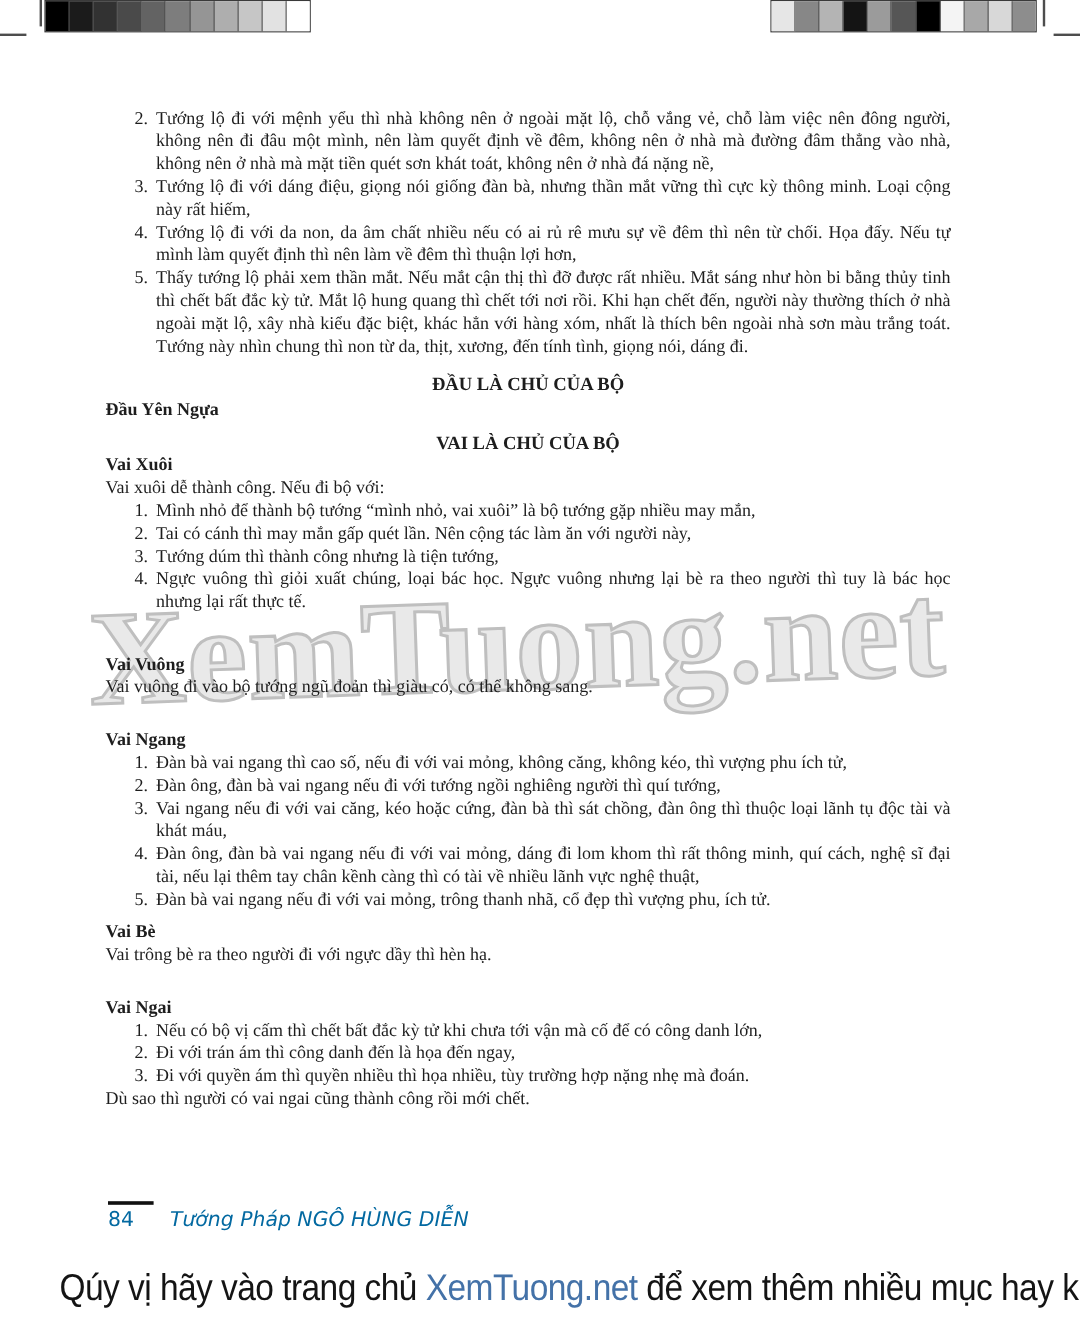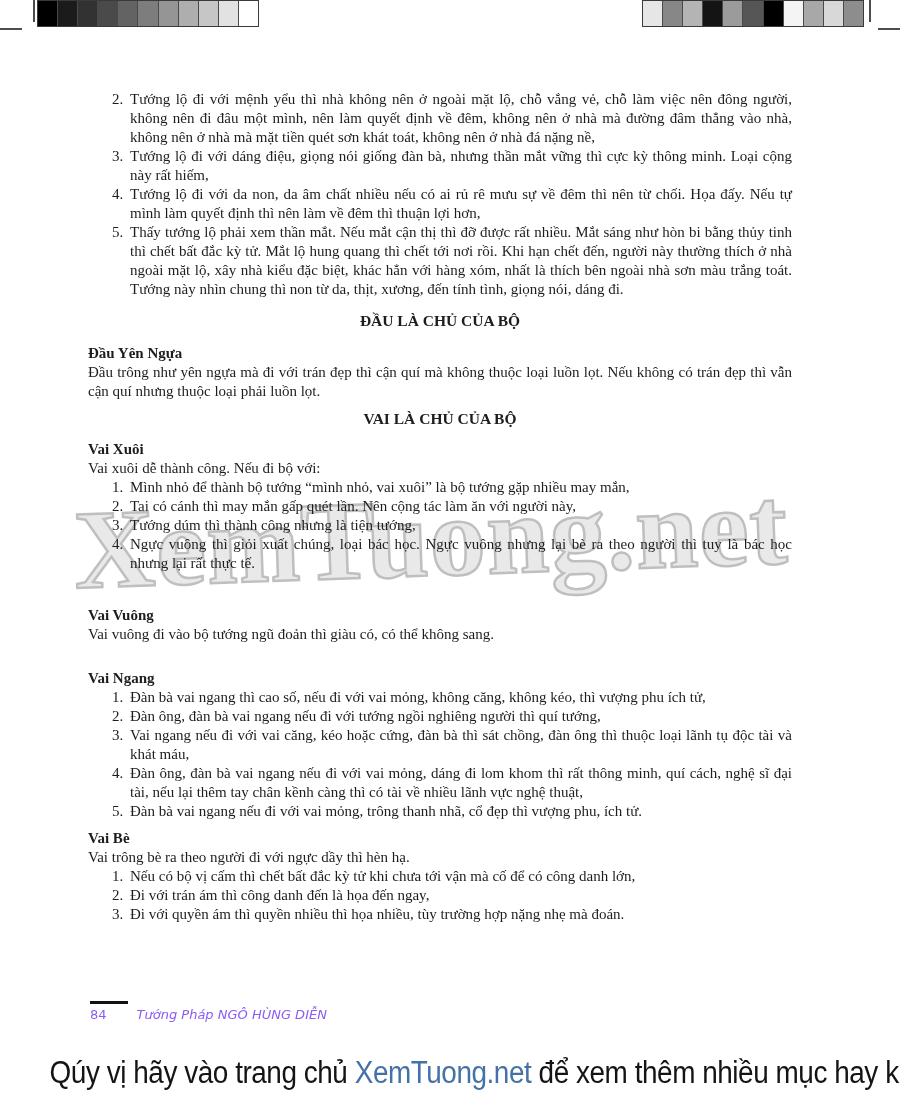--- a/index.html
+++ b/index.html
@@ -31,29 +31,29 @@
   }
   
   .content {
     position:absolute; left:88px; top:90px; width:704px; z-index:1;
     font-size:15px; line-height:19px; text-align:justify;
     -webkit-font-smoothing:antialiased;
   }
   .p  { margin:0; }
   .h  { margin:0; font-size:15.5px; font-weight:bold; text-align:center; }
   .sh { margin:0; font-size:15px;   font-weight:bold; text-align:left; }
-  .mt2{margin-top:12px}.mt3{margin-top:14px}.mt8{margin-top:8px}
+  .mt2{margin-top:0}.mt3{margin-top:3px}.mt8{margin-top:8px}
   .mt12{margin-top:12px}.mt17{margin-top:33px}.mt18{margin-top:25px}
   .li { display:flex; }
   .num { flex:0 0 42px; padding-left:24px; box-sizing:border-box; text-align:left; }
   .litext { flex:1 1 auto; text-align:justify; }
   
   .footer {
     position:absolute; left:90px; top:1001px; z-index:1;
-    font-family:"DejaVu Sans", sans-serif; font-size:13px; color:#8b5cf6;
+    font-family:"DejaVu Sans", sans-serif; font-size:17px; color:#0369a1;
     white-space:nowrap;
   }
   .footer-rule { display:block; width:38px; height:2.5px; background:#111; margin-bottom:3px; }
   .pagenum { display:inline-block; margin-right:30px; }
   .booktitle { font-style:italic; }
   
   .banner {
     position:absolute; left:0; right:0; top:1055px; z-index:2;
     text-align:center; white-space:nowrap;
     font-family:"Liberation Sans", sans-serif; font-size:31px; color:#141414;
@@ -111,21 +111,20 @@
     <span class="num">4.</span>
     <span class="litext">Tướng lộ đi với da non, da âm chất nhiều nếu có ai rủ rê mưu sự về đêm thì nên từ chối. Họa đấy. Nếu tự mình làm quyết định thì nên làm về đêm thì thuận lợi hơn,</span>
   </div>
   <div class="li">
     <span class="num">5.</span>
     <span class="litext">Thấy tướng lộ phải xem thần mắt. Nếu mắt cận thị thì đỡ được rất nhiều. Mắt sáng như hòn bi bằng thủy tinh thì chết bất đắc kỳ tử. Mắt lộ hung quang thì chết tới nơi rồi. Khi hạn chết đến, người này thường thích ở nhà ngoài mặt lộ, xây nhà kiểu đặc biệt, khác hẳn với hàng xóm, nhất là thích bên ngoài nhà sơn màu trắng toát. Tướng này nhìn chung thì non từ da, thịt, xương, đến tính tình, giọng nói, dáng đi.</span>
   </div>
 
   <h2 class="h mt12">ĐẦU LÀ CHỦ CỦA BỘ</h2>
   <h3 class="sh mt3">Đầu Yên Ngựa</h3>
-  <p class="p">Đầu trông như yên ngựa mà đi với trán đẹp thì cận quí mà không thuộc loại luồn lọt. Nếu không có trán đẹp thì vẫn cận quí nhưng thuộc loại phải luồn lọt.</p>
 
   <h2 class="h mt8">VAI LÀ CHỦ CỦA BỘ</h2>
   <h3 class="sh mt2">Vai Xuôi</h3>
   <p class="p">Vai xuôi dễ thành công. Nếu đi bộ với:</p>
 
   <div class="li">
     <span class="num">1.</span>
     <span class="litext">Mình nhỏ để thành bộ tướng “mình nhỏ, vai xuôi” là bộ tướng gặp nhiều may mắn,</span>
   </div>
   <div class="li">
@@ -163,34 +162,36 @@
     <span class="litext">Đàn ông, đàn bà vai ngang nếu đi với vai mỏng, dáng đi lom khom thì rất thông minh, quí cách, nghệ sĩ đại tài, nếu lại thêm tay chân kềnh càng thì có tài về nhiều lãnh vực nghệ thuật,</span>
   </div>
   <div class="li">
     <span class="num">5.</span>
     <span class="litext">Đàn bà vai ngang nếu đi với vai mỏng, trông thanh nhã, cổ đẹp thì vượng phu, ích tử.</span>
   </div>
 
   <h3 class="sh mt8">Vai Bè</h3>
   <p class="p">Vai trông bè ra theo người đi với ngực dầy thì hèn hạ.</p>
 
+  <h3 class="sh mt18">Vai Ngai</h3>
 
   <div class="li">
     <span class="num">1.</span>
     <span class="litext">Nếu có bộ vị cấm thì chết bất đắc kỳ tử khi chưa tới vận mà cố để có công danh lớn,</span>
   </div>
   <div class="li">
     <span class="num">2.</span>
     <span class="litext">Đi với trán ám thì công danh đến là họa đến ngay,</span>
   </div>
   <div class="li">
     <span class="num">3.</span>
     <span class="litext">Đi với quyền ám thì quyền nhiều thì họa nhiều, tùy trường hợp nặng nhẹ mà đoán.</span>
   </div>
 
+  <p class="p">Dù sao thì người có vai ngai cũng thành công rồi mới chết.</p>
 </div>
 
 <div class="footer">
   <span class="footer-rule"></span>
   <span class="pagenum">84</span><span class="booktitle">Tướng Pháp NGÔ HÙNG DIỄN</span>
 </div>
 
 <div class="banner">
   <span class="banner-inner"><span>Qúy vị hãy vào trang chủ </span><span class="link">XemTuong.net</span><span> để xem thêm nhiều mục hay khác</span></span>
 </div>

